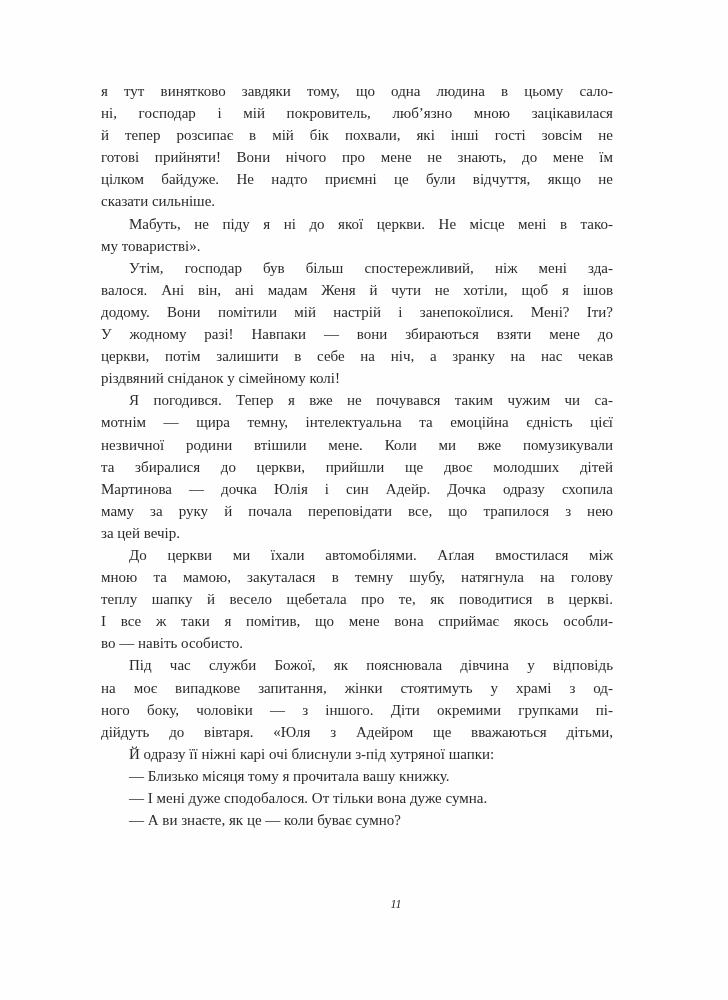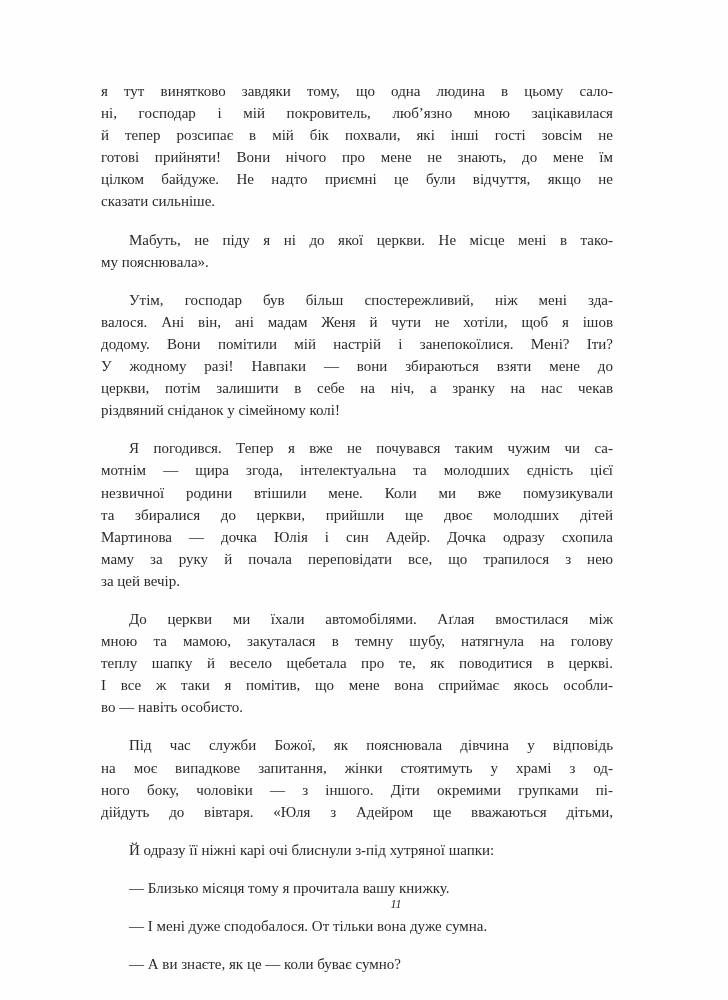--- a/index.html
+++ b/index.html
@@ -35,21 +35,20 @@
       white-space: nowrap;
       text-align: justify;
       text-align-last: justify;
       height: 22.1px;
     }
     .line.last {
       text-align-last: left;
     }
     .line.indent {
       padding-left: 28px;
-      margin-top: 16px;
     }
     .page-number {
       position: absolute;
       left: 0;
       width: 728px;
       top: 897px;
       text-align: center;
       font-family: "Liberation Serif", "DejaVu Serif", serif;
       font-style: italic;
       font-size: 12px;
@@ -65,33 +64,33 @@
       <div>
         <span class="line">я тут винятково завдяки тому, що одна людина в цьому сало-</span>
         <span class="line">ні, господар і мій покровитель, люб’язно мною зацікавилася</span>
         <span class="line">й тепер розсипає в мій бік похвали, які інші гості зовсім не</span>
         <span class="line">готові прийняти! Вони нічого про мене не знають, до мене їм</span>
         <span class="line">цілком байдуже. Не надто приємні це були відчуття, якщо не</span>
         <span class="line last">сказати сильніше.</span>
       </div>
       <div>
         <span class="line indent">Мабуть, не піду я ні до якої церкви. Не місце мені в тако-</span>
-        <span class="line last">му пояснювала».</span>
+        <span class="line last">му товаристві».</span>
       </div>
       <div>
         <span class="line indent">Утім, господар був більш спостережливий, ніж мені зда-</span>
         <span class="line">валося. Ані він, ані мадам Женя й чути не хотіли, щоб я ішов</span>
         <span class="line">додому. Вони помітили мій настрій і занепокоїлися. Мені? Іти?</span>
         <span class="line">У жодному разі! Навпаки — вони збираються взяти мене до</span>
         <span class="line">церкви, потім залишити в себе на ніч, а зранку на нас чекав</span>
         <span class="line last">різдвяний сніданок у сімейному колі!</span>
       </div>
       <div>
         <span class="line indent">Я погодився. Тепер я вже не почувався таким чужим чи са-</span>
-        <span class="line">мотнім — щира згода, інтелектуальна та молодших єдність цієї</span>
+        <span class="line">мотнім — щира темну, інтелектуальна та емоційна єдність цієї</span>
         <span class="line">незвичної родини втішили мене. Коли ми вже помузикували</span>
         <span class="line">та збиралися до церкви, прийшли ще двоє молодших дітей</span>
         <span class="line">Мартинова — дочка Юлія і син Адейр. Дочка одразу схопила</span>
         <span class="line">маму за руку й почала переповідати все, що трапилося з нею</span>
         <span class="line last">за цей вечір.</span>
       </div>
       <div>
         <span class="line indent">До церкви ми їхали автомобілями. Аґлая вмостилася між</span>
         <span class="line">мною та мамою, закуталася в темну шубу, натягнула на голову</span>
         <span class="line">теплу шапку й весело щебетала про те, як поводитися в церкві.</span>

